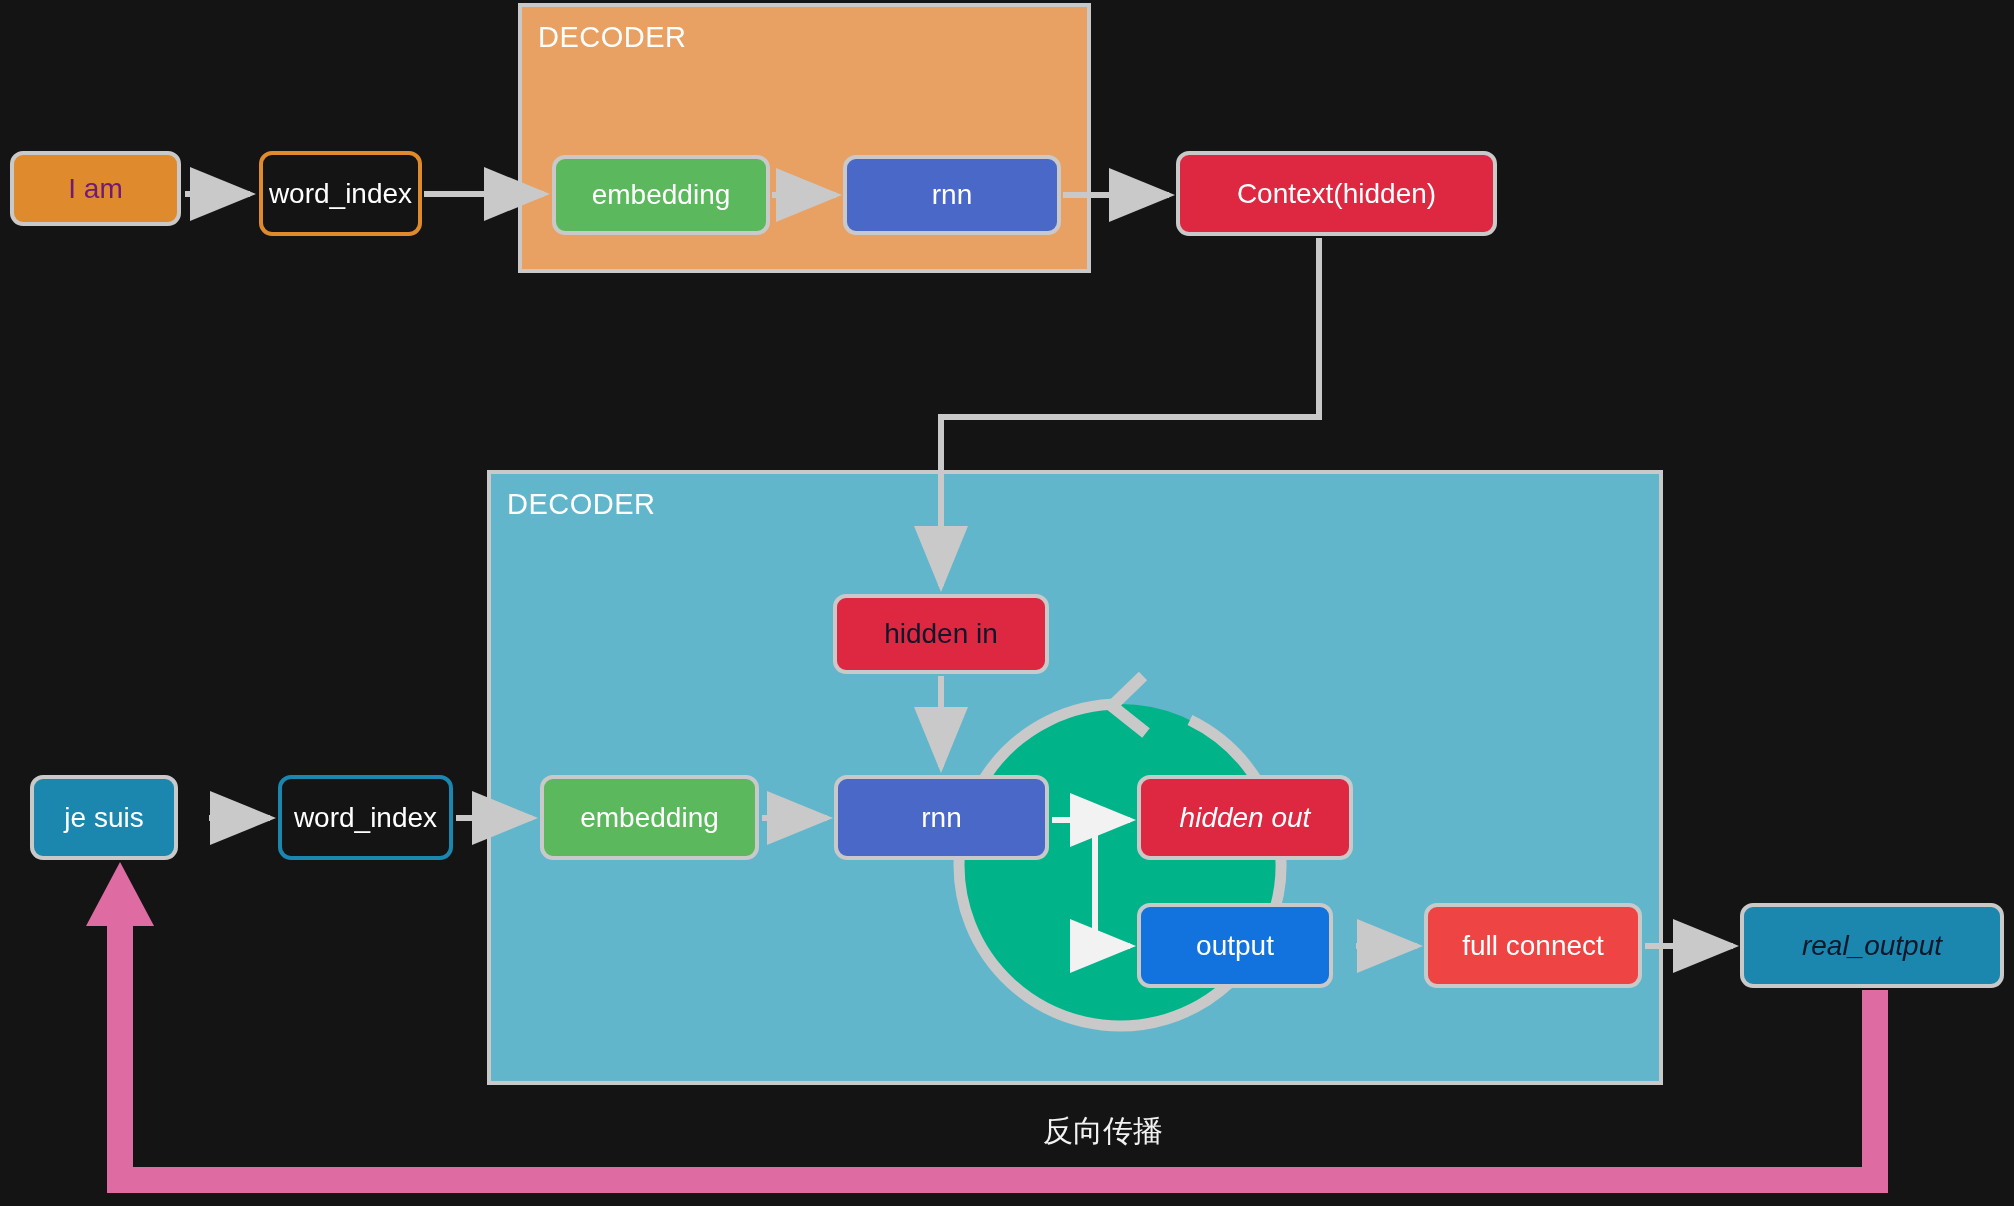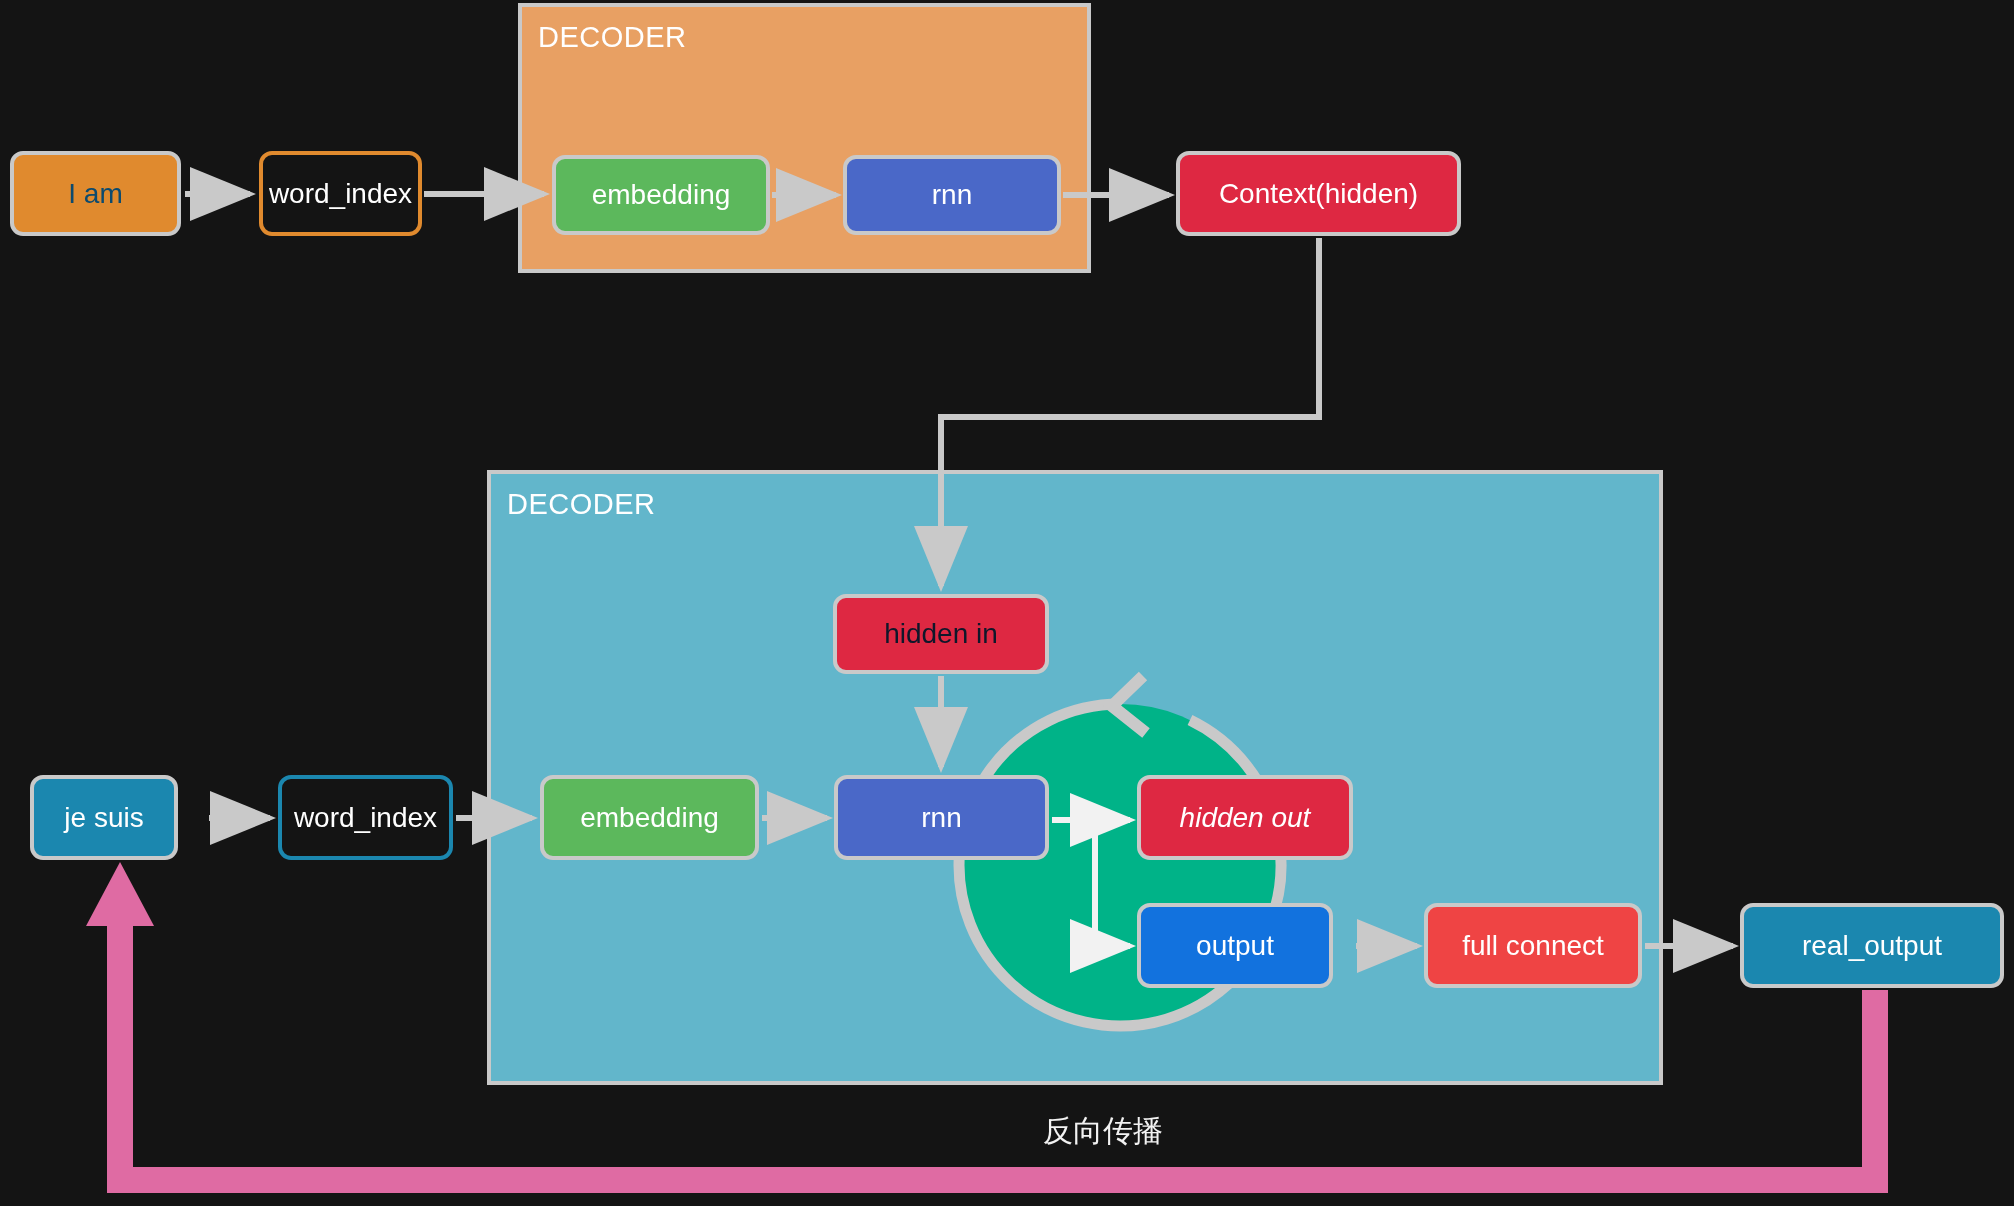--- a/index.html
+++ b/index.html
@@ -131,33 +131,33 @@
     <g>
       <line x1="1645" y1="946" x2="1733" y2="946" stroke="#c9c9c9" stroke-width="6" marker-end="url(#ah-gray)"></line>
     </g>
 
     <g>
       <path d="M 1875,990 L 1875,1180 L 120,1180 L 120,910" fill="none" stroke="#DF6BA3" stroke-width="26" stroke-linecap="butt" stroke-linejoin="miter"></path>
       <path d="M 120,862 L 86,926 L 154,926 z" fill="#DF6BA3"></path>
     </g>
   </svg>
 
-  <div class="node" id="node-0" style="left: 10px; top: 151px; width: 171px; height: 85px; background: rgb(224, 138, 46); border-color: rgb(201, 201, 201); color: #0c4a6e;">
+  <div class="node" id="node-0" style="left: 10px; top: 151px; width: 171px; height: 75px; background: rgb(224, 138, 46); border-color: rgb(201, 201, 201); color: #701a75;">
     <span>I am</span>
   </div>
   <div class="node" id="node-1" style="left: 259px; top: 151px; width: 163px; height: 85px; background: rgb(20, 20, 20); border-color: rgb(224, 138, 46); color: rgb(255, 255, 255);">
     <span>word_index</span>
   </div>
   <div class="node" id="node-2" style="left: 552px; top: 155px; width: 218px; height: 80px; background: rgb(92, 184, 92); border-color: rgb(201, 201, 201); color: rgb(255, 255, 255);">
     <span>embedding</span>
   </div>
   <div class="node" id="node-3" style="left: 843px; top: 155px; width: 218px; height: 80px; background: rgb(74, 104, 200); border-color: rgb(201, 201, 201); color: rgb(255, 255, 255);">
     <span>rnn</span>
   </div>
-  <div class="node" id="node-4" style="left: 1176px; top: 151px; width: 285px; height: 85px; background: rgb(222, 40, 66); border-color: rgb(201, 201, 201); color: rgb(255, 255, 255);">
+  <div class="node" id="node-4" style="left: 1176px; top: 151px; width: 321px; height: 85px; background: rgb(222, 40, 66); border-color: rgb(201, 201, 201); color: rgb(255, 255, 255);">
     <span>Context(hidden)</span>
   </div>
   <div class="node" id="node-5" style="left: 833px; top: 594px; width: 216px; height: 80px; background: rgb(222, 40, 66); border-color: rgb(201, 201, 201); color: #0f172a;">
     <span>hidden in</span>
   </div>
   <div class="node" id="node-6" style="left: 30px; top: 775px; width: 148px; height: 85px; background: rgb(27, 135, 175); border-color: rgb(201, 201, 201); color: rgb(255, 255, 255);">
     <span>je suis</span>
   </div>
   <div class="node" id="node-7" style="left: 278px; top: 775px; width: 175px; height: 85px; background: rgb(20, 20, 20); border-color: rgb(27, 135, 175); color: rgb(255, 255, 255);">
     <span>word_index</span>
@@ -170,19 +170,19 @@
   </div>
   <div class="node" id="node-10" style="left: 1137px; top: 775px; width: 216px; height: 85px; background: rgb(222, 40, 66); border-color: rgb(201, 201, 201); color: rgb(255, 255, 255); font-style: italic;">
     <span>hidden out</span>
   </div>
   <div class="node" id="node-11" style="left: 1137px; top: 903px; width: 196px; height: 85px; background: rgb(18, 114, 222); border-color: rgb(201, 201, 201); color: rgb(255, 255, 255);">
     <span>output</span>
   </div>
   <div class="node" id="node-12" style="left: 1424px; top: 903px; width: 218px; height: 85px; background: #ef4444; border-color: rgb(201, 201, 201); color: rgb(255, 255, 255);">
     <span>full connect</span>
   </div>
-  <div class="node" id="node-13" style="left: 1740px; top: 903px; width: 264px; height: 85px; background: rgb(27, 135, 175); border-color: rgb(201, 201, 201); color: #ffffff;">
+  <div class="node" id="node-13" style="left: 1740px; top: 903px; width: 264px; height: 85px; background: rgb(27, 135, 175); border-color: rgb(201, 201, 201); color: #0f172a; font-style: italic;">
     <span>real_output</span>
   </div>
 
   <div class="caption" id="cap-backprop" style="left: 1043px; top: 1111px;">反向传播</div>
 
 </div>
 
 </body></html>

